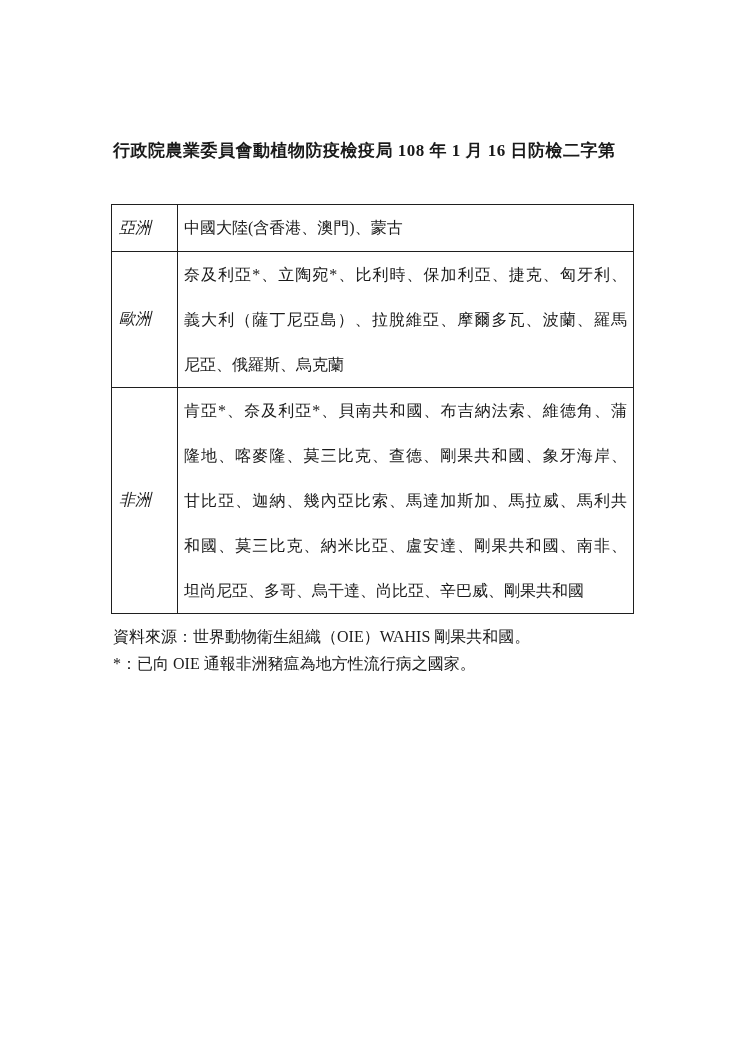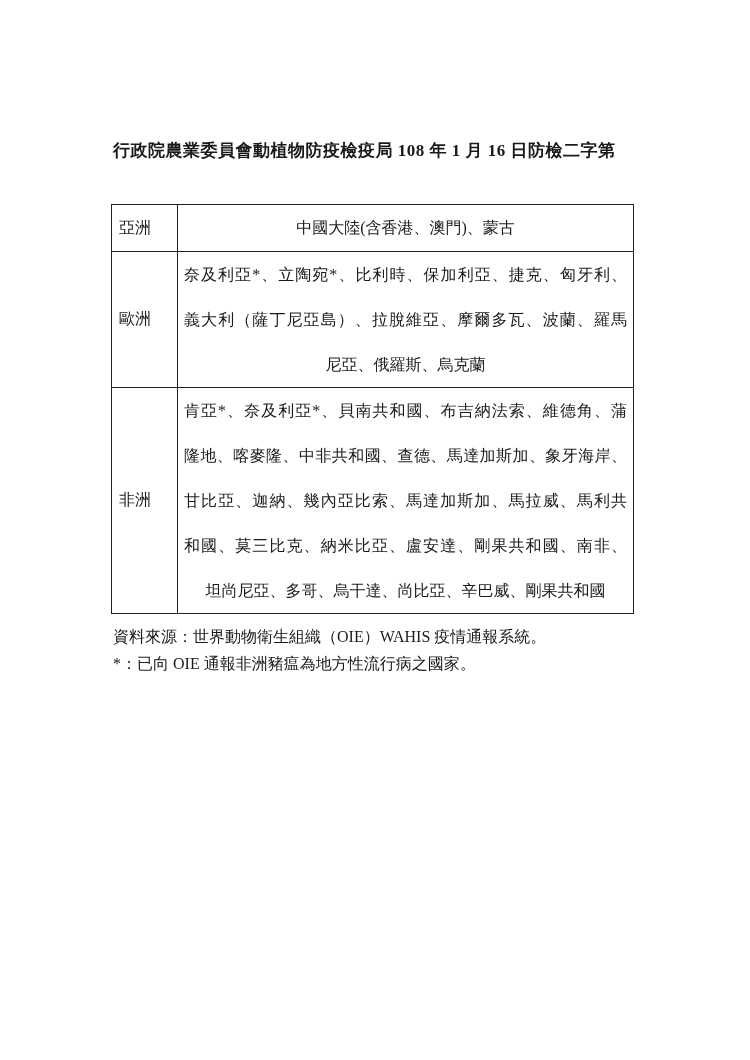--- a/index.html
+++ b/index.html
@@ -42,29 +42,30 @@
   table.asf-table td {
     border: 1.5px solid #1f1f1f;
     font-size: 16px;
     vertical-align: middle;
   }
 
   td.region-cell {
     width: 66px;
     padding-left: 7px;
     text-align: left;
+    font-style: italic;
   }
 
   td.countries-cell {
     padding: 0 6px 0 6px;
   }
 
   .cell-line {
     line-height: 45px;
-    text-align: center;
+    text-align: left;
   }
 
   .cell-line.j {
     text-align: justify;
     text-align-last: justify;
   }
 
   tr.row-asia .cell-line {
     line-height: 46px;
   }
@@ -111,26 +112,26 @@
         <td class="countries-cell">
           <div class="cell-line j">奈及利亞*、立陶宛*、比利時、保加利亞、捷克、匈牙利、</div>
           <div class="cell-line j">義大利（薩丁尼亞島）、拉脫維亞、摩爾多瓦、波蘭、羅馬</div>
           <div class="cell-line">尼亞、俄羅斯、烏克蘭</div>
         </td>
       </tr>
       <tr class="row-africa">
         <td class="region-cell">非洲</td>
         <td class="countries-cell">
           <div class="cell-line j">肯亞*、奈及利亞*、貝南共和國、布吉納法索、維德角、蒲</div>
-          <div class="cell-line j">隆地、喀麥隆、中非共和國、查德、馬達加斯加、象牙海岸、</div>
+          <div class="cell-line j">隆地、喀麥隆、莫三比克、查德、剛果共和國、象牙海岸、</div>
           <div class="cell-line j">甘比亞、迦納、幾內亞比索、馬達加斯加、馬拉威、馬利共</div>
           <div class="cell-line j">和國、莫三比克、納米比亞、盧安達、剛果共和國、南非、</div>
           <div class="cell-line">坦尚尼亞、多哥、烏干達、尚比亞、辛巴威、剛果共和國</div>
         </td>
       </tr>
     </tbody>
   </table>
 
-  <p class="source-note">資料來源：世界動物衛生組織（OIE）WAHIS 疫情通報系統。</p>
+  <p class="source-note">資料來源：世界動物衛生組織（OIE）WAHIS 剛果共和國。</p>
 
   <p class="footnote">*：已向 OIE 通報非洲豬瘟為地方性流行病之國家。</p>
 
 </div>
 
 </body></html>

